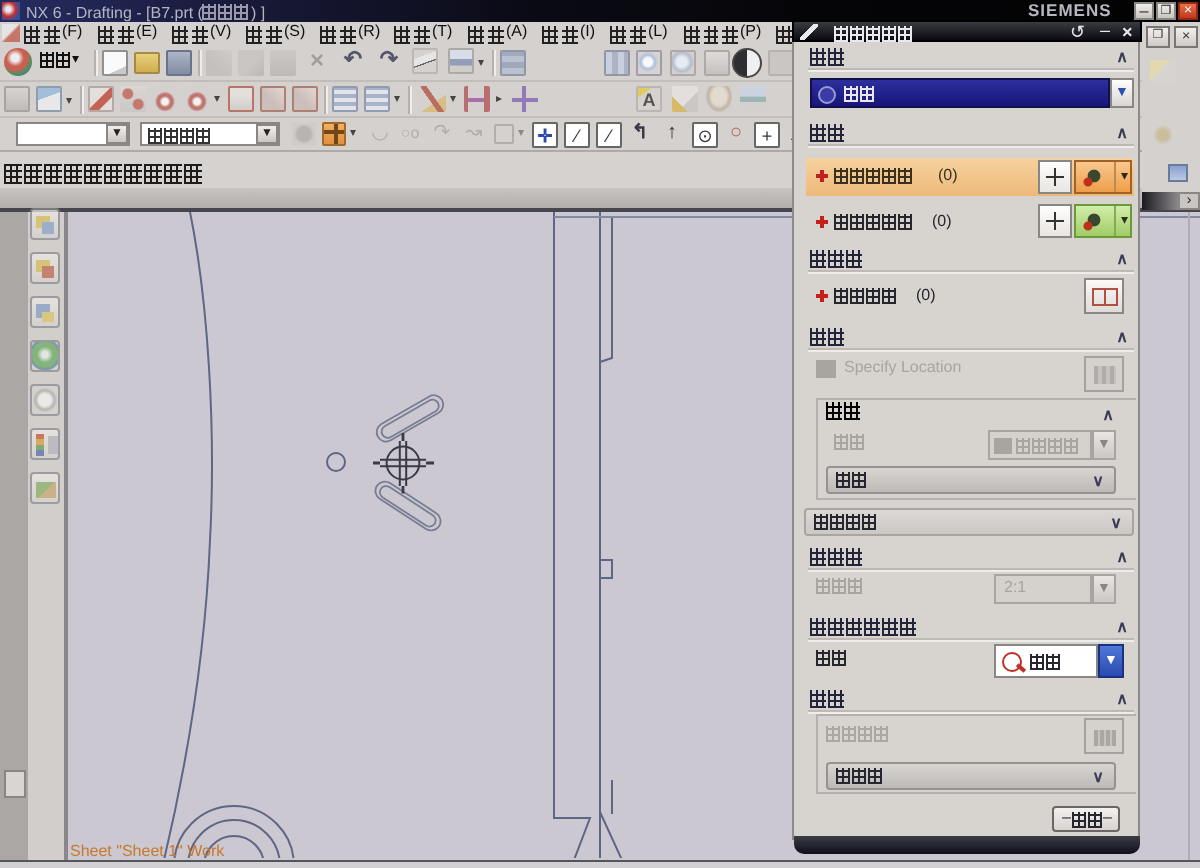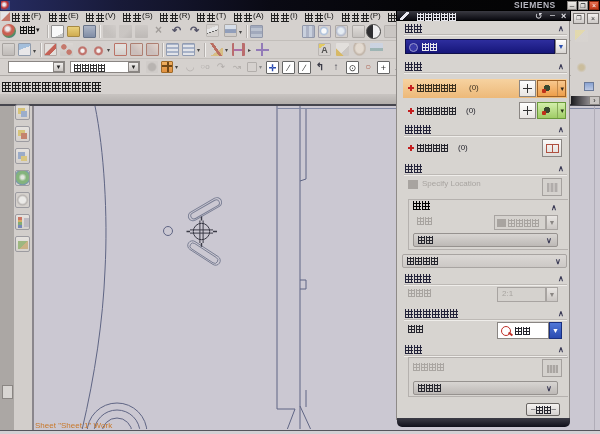--- a/index.html
+++ b/index.html
@@ -24,20 +24,21 @@
 
 .ic{position:absolute;width:13px;height:13px;border-radius:1px}
 #tb2 .ic{opacity:.72}
 #tb1 .ic{opacity:.88}
 .ri{opacity:.75}
 .sep{position:absolute;width:1px;background:#b5b1ae;box-shadow:1px 0 0 #f0eeec}
 </style></head><body>
 
 <div class="ab" style="left:0;top:0;width:600px;height:11px;background:linear-gradient(90deg,#262c62 0%,#181a38 20%,#0a0a14 45%,#050507 70%,#030304 100%)">
  <div class="ab" style="left:1px;top:1px;width:9px;height:9px;background:radial-gradient(circle at 35% 40%,#e8e8f0 15%,#c03030 45%,#2a50a0 75%)"></div>
+ <div class="ab" style="left:13px;top:1.5px;color:#b4b5c4;font-size:8px;line-height:9px;white-space:nowrap">NX 6 - Drafting - [B7.prt (<span class="z z7" style="color:#9a9aac"></span><span class="z z7" style="color:#9a9aac"></span><span class="z z7" style="color:#9a9aac"></span>) ]</div>
  <div class="ab" style="left:514px;top:1px;color:#b6b6c0;font-size:8.5px;font-weight:bold;letter-spacing:.5px">SIEMENS</div>
  <div class="ab" style="left:567px;top:1px;width:10px;height:9px;background:linear-gradient(#efedea,#c9c5c1);border:1px solid #8a8683;font-size:8px;line-height:7px;text-align:center;color:#222">–</div>
  <div class="ab" style="left:578px;top:1px;width:10px;height:9px;background:linear-gradient(#efedea,#c9c5c1);border:1px solid #8a8683;font-size:6px;line-height:8px;text-align:center;color:#222">❐</div>
  <div class="ab" style="left:589px;top:1px;width:10px;height:9px;background:linear-gradient(#e87050,#c03a1a);border:1px solid #902a10;font-size:7px;line-height:8px;text-align:center;color:#fff">×</div>
 </div>
 
 <div class="ab" id="menubar" style="left:0;top:11px;width:600px;height:11px;background:#d5d1ce;font-size:8px;color:#1a1a1a;white-space:nowrap">
  <div class="ab" style="left:1px;top:1px;width:9px;height:9px;background:linear-gradient(135deg,#e8e8ec 45%,#c06050 55%);opacity:.8"></div>
  <div class="mi" style="left:12px">(F)</div>
     <div class="mi" style="left:49px">(E)</div>

